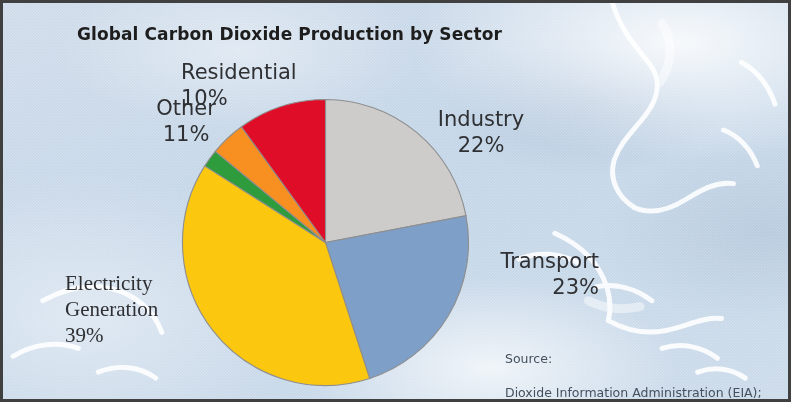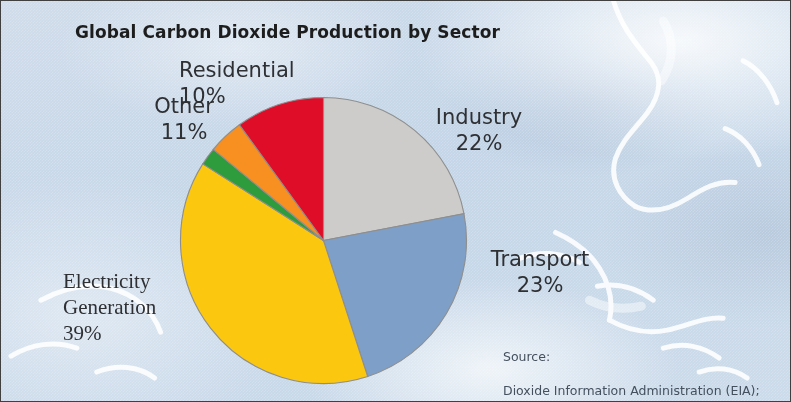--- a/index.html
+++ b/index.html
@@ -6,21 +6,21 @@
     margin: 0;
     padding: 0;
     background: #ffffff;
   }
   #stage {
     position: relative;
     width: 791px;
     height: 402px;
     overflow: hidden;
     box-sizing: border-box;
-    border: 1px solid #404040;
+    border: 3px solid #404040;
     font-family: "DejaVu Sans", sans-serif;
     background: #c7d8e8;
   }
   
   .bg-layer {
     position: absolute;
     inset: 0;
     pointer-events: none;
   }
   .bg-base {
@@ -59,21 +59,21 @@
     color: #2f3033;
     font-size: 21px;
     line-height: 26px;
     white-space: pre-line;
   }
   .lbl-residential { left: 178px; top: 56px;  text-align: left; width: 124px; }
   .lbl-other       { left: 140px; top: 92px;  text-align: center; width: 86px;  }
   .lbl-agriculture { left: 72px;  top: 150px; text-align: center; width: 124px; }
   .lbl-electricity { left: 62px;  top: 267px; text-align: left; width: 130px; font-family: Liberation Serif, serif; }
   .lbl-industry    { left: 423px; top: 103px; text-align: center; width: 110px; }
-  .lbl-transport   { left: 482px; top: 245px; text-align: center; width: 114px; }
+  .lbl-transport   { left: 482px; top: 245px; text-align: right; width: 114px; }
 
   .source-block {
     position: absolute;
     left: 502px;
     top: 330px;
     font-size: 12.5px;
     line-height: 17px;
     color: #44505e;
     white-space: pre-line;
   }

